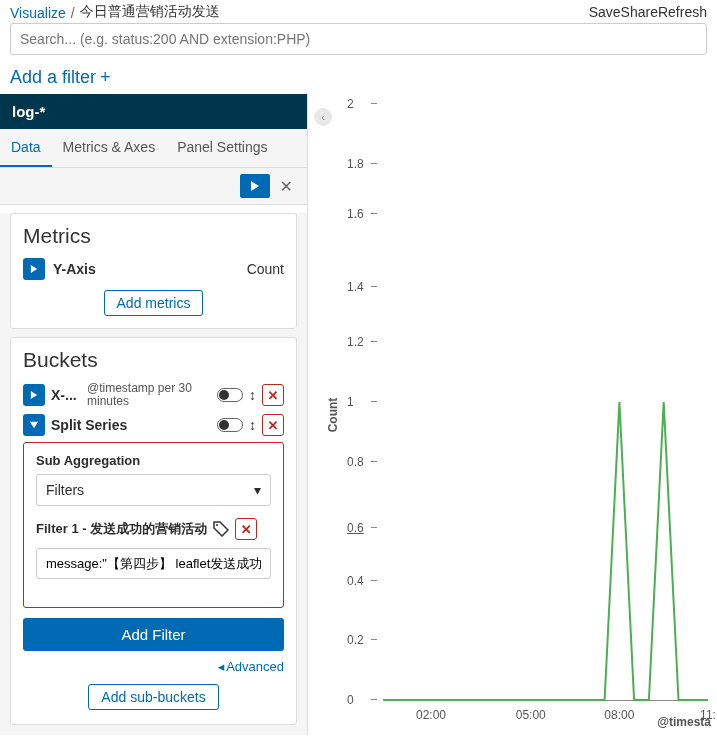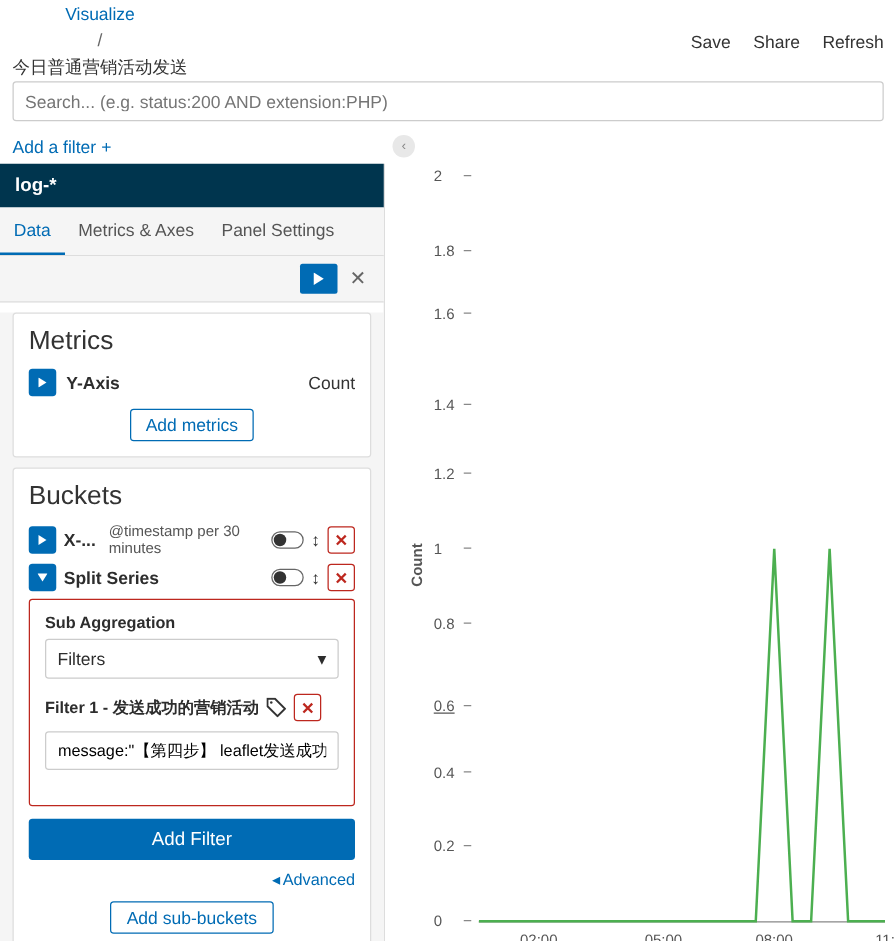--- a/index.html
+++ b/index.html
@@ -1,26 +1,26 @@
 <!DOCTYPE html>
 <html><head>
 <meta charset="utf-8">
 <style>
   * { box-sizing: border-box; margin: 0; padding: 0; }
   body { font-family: -apple-system, BlinkMacSystemFont, "Segoe UI", Helvetica, Arial, sans-serif; font-size: 13px; color: #2d2d2d; background: #fff; width: 717px; height: 753px; overflow: hidden; }
   .top-row { display: flex; align-items: center; padding: 3px 10px 2px 10px; }
-  .breadcrumb { display: flex; align-items: center; gap: 5px; font-size: 14px; flex-direction: column; }
+  .breadcrumb { display: flex; align-items: flex-end; gap: 5px; font-size: 14px; }
   .bc-link { color: #006BB4; cursor: pointer; }
   .bc-sep { color: #666; }
   .bc-current { color: #333; }
-  .top-actions { margin-left: auto; display: flex; gap: 18px; font-size: 14px; color: #333; }
+  .top-actions { margin-left: auto; display: flex; gap: 0; font-size: 14px; color: #333; }
   .top-actions span { cursor: pointer; }
   .search-wrap { padding: 0 10px 4px 10px; }
   .search { width: 100%; border: 1px solid #ccc; border-radius: 3px; padding: 7px 9px; font-size: 14px; color: #ef4444; background: #fff; }
-  .addfilter-row { padding: 8px 10px 6px 10px; font-size: 14px; color: #006BB4; display:flex; align-items:center; gap:4px; cursor:pointer;}
+  .addfilter-row { padding: 8px 10px 6px 10px; font-size: 18px; color: #006BB4; display:flex; align-items:center; gap:4px; cursor:pointer;}
   .main { display: flex; }
   .sidebar { width: 308px; background: #fff; border-right: 1px solid #ddd; }
   .index-bar { background: #00354E; color: #fff; padding: 9px 12px; font-weight: 600; font-size: 15px; }
   .tabs { display: flex; background: #f5f5f5; border-bottom: 1px solid #ddd; }
   .tab { padding: 10px 11px; font-size: 14px; color: #555; cursor: pointer; }
   .tab.active { color: #006BB4; border-bottom: 2px solid #006BB4; }
   .run-row { display:flex; justify-content:flex-end; align-items:center; gap:6px; padding:6px 10px; background:#f5f5f5; border-bottom:1px solid #ddd;}
   .run-btn { background:#006BB4; color:#fff; width:30px; height:24px; display:flex; align-items:center; justify-content:center; border-radius:2px; cursor:pointer;}
   .x-close { color:#666; font-size:16px; cursor:pointer; padding:0 4px;}
   .panel-body { padding: 0 10px 10px 10px; background:#f5f5f5; }

